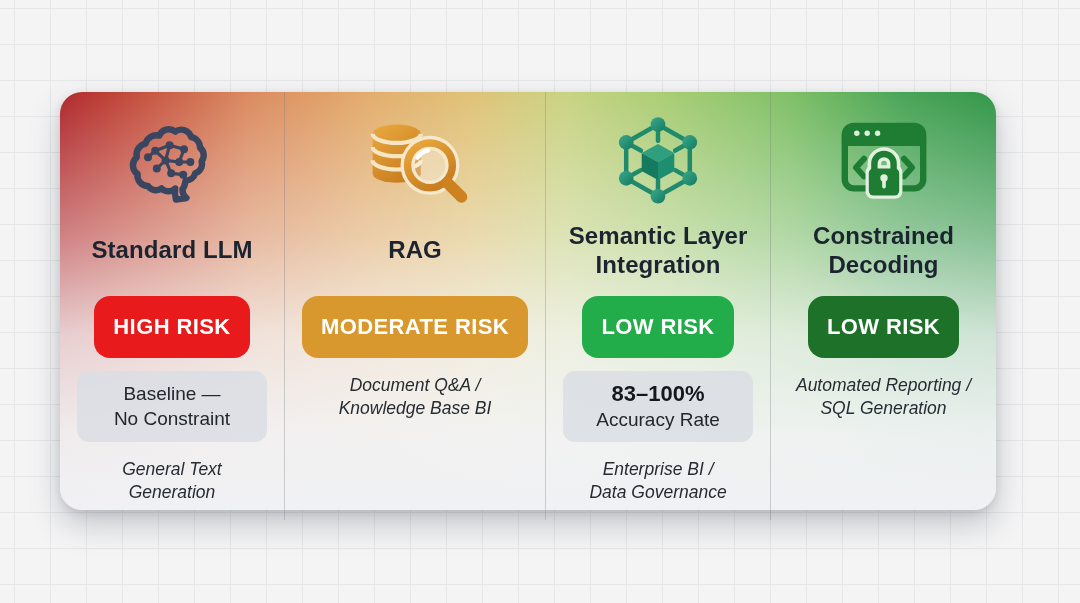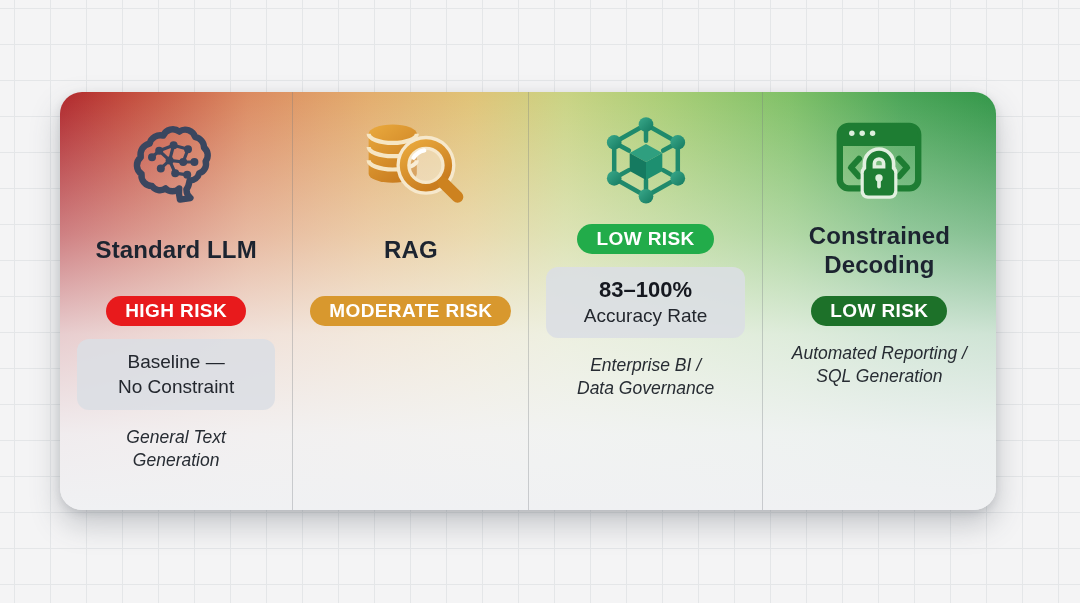--- a/index.html
+++ b/index.html
@@ -30,22 +30,22 @@
   }
   .column.divided{border-right:1px solid rgba(115,120,128,0.32);}
   .icon-wrap{height:104px;display:flex;align-items:center;justify-content:center;}
   .title{
     min-height:72px;display:flex;align-items:center;justify-content:center;
     text-align:center;font-size:24px;font-weight:700;line-height:1.22;
     color:#1c2430;white-space:pre-line;letter-spacing:0.1px;
   }
   .badge{
     margin-top:10px;height:30px;display:flex;align-items:center;
-    padding:0 19px;border-radius:16px;
-    color:#ffffff;font-size:19px;font-weight:700;letter-spacing:0.4px;
+    padding:16px 19px;border-radius:16px;
+    color:#ffffff;font-size:22px;font-weight:700;letter-spacing:0.4px;
     white-space:nowrap;
   }
   .stat-box{
     margin-top:13px;width:100%;height:71px;border-radius:12px;
     background:rgba(219,222,228,0.88);
     display:flex;flex-direction:column;align-items:center;justify-content:center;
     text-align:center;box-sizing:border-box;padding:4px 6px;
   }
   .stat-highlight{font-size:22px;font-weight:700;color:#15181f;line-height:1.25;}
   .stat-highlight:empty{display:none;}
@@ -123,20 +123,22 @@
             <path d="M14,54 a29,11 0 0 0 58,0"></path>
           </g>
           <circle cx="83" cy="60" r="27" fill="rgba(255,255,255,0.30)" stroke="#f6e8cc" stroke-width="17"></circle>
           <circle cx="83" cy="60" r="27" fill="none" stroke="url(#og)" stroke-width="9"></circle>
           <path d="M68,51 a20,20 0 0 1 13,-9" stroke="#ffffff" stroke-width="5" fill="none" stroke-linecap="round"></path>
           <line x1="104" y1="81" x2="121" y2="98" stroke="#cd821f" stroke-width="14" stroke-linecap="round"></line>
         </svg>
       </div>
       <div class="title">RAG</div>
       <div class="badge" style="background: rgb(216, 152, 46);">MODERATE RISK</div>
+      <div class="caption">Document Q&amp;A /
+Knowledge Base BI</div>
     </div>
 
     <div class="column divided">
       <div class="icon-wrap">
         <svg width="106" height="98" viewBox="0 0 130 120">
           <defs>
             <linearGradient id="tg" x1="0" y1="0" x2="1" y2="1">
               <stop offset="0" stop-color="#3aa98b"></stop>
                 <stop offset="1" stop-color="#157a60"></stop>
             </linearGradient>
@@ -161,20 +163,22 @@
             <circle cx="104" cy="80" r="9"></circle>
               <circle cx="65" cy="102" r="9"></circle>
             <circle cx="26" cy="80" r="9"></circle>
               <circle cx="26" cy="36" r="9"></circle>
           </g>
           <polygon points="65,38 85,49 65,60 45,49" fill="#2f9f7f"></polygon>
           <polygon points="45,49 65,60 65,82 45,71" fill="#157a60"></polygon>
           <polygon points="85,49 65,60 65,82 85,71" fill="#1d8f70"></polygon>
         </svg>
       </div>
+      <div class="title">Semantic Layer
+Integration</div>
       <div class="badge" style="background: rgb(34, 172, 74);">LOW RISK</div>
       <div class="stat-box">
           <div class="stat-highlight">83–100%</div>
           <div class="stat-text">Accuracy Rate</div>
         </div>
       <div class="caption">Enterprise BI /
 Data Governance</div>
     </div>
 
     <div class="column">

